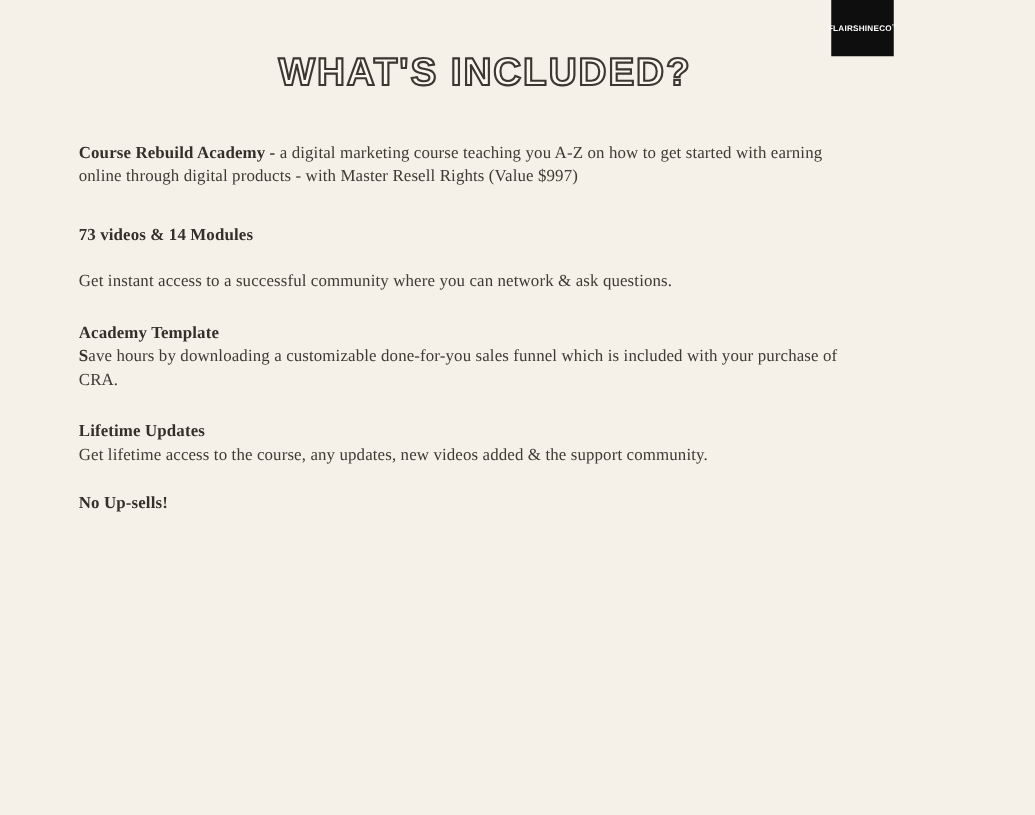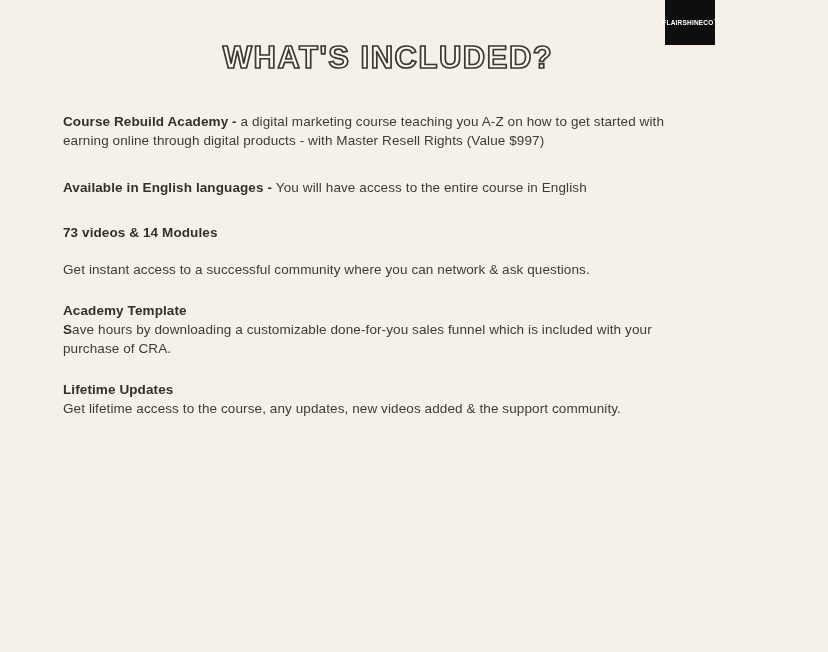--- a/index.html
+++ b/index.html
@@ -52,20 +52,21 @@
   }
   .content {
     padding: 36px 58px 0 63px;
     max-width: 763px;
   }
   .para {
     font-size: 13.5px;
     line-height: 19px;
     letter-spacing: 0.1px;
     max-width: 700px;
+    font-family: Liberation Serif, serif;
   }
   .para strong { color: #332f2a; }
   .para .block-heading { display: block; }
   .s1 { margin-bottom: 28px; }
   .s2 { margin-bottom: 26px; }
   .s3 { margin-bottom: 18px; }
   .s4 { margin-bottom: 22px; }
   .s5 { margin-bottom: 22px; }
   .s6 { margin-bottom: 34px; }
   .s7 { margin-bottom: 19px; }
@@ -79,27 +80,26 @@
   <div class="brand-badge">
     <span class="logo-text"><span>FLAIRSHINECO</span><sup>™</sup></span>
   </div>
 
   <h1 class="page-title">WHAT'S INCLUDED?</h1>
 
   <div class="content">
 
     <p class="para s1"><strong>Course Rebuild Academy - </strong><span>a digital marketing course teaching you A-Z on how to get started with earning online through digital products - with Master Resell Rights (Value $997)</span></p>
 
-    <p class="para s2"><strong>Available in English languages - </strong><span>You will have access to the entire course in English</span></p>
 
     <p class="para s3"><strong class="block-heading">73 videos &amp; 14 Modules</strong></p>
 
     <p class="para s4"><span>Get instant access to a successful community where you can network &amp; ask questions.</span></p>
 
     <p class="para s5"><strong class="block-heading">Academy Template</strong><strong>S</strong><span>ave hours by downloading a customizable done-for-you sales funnel which is included with your purchase of CRA.</span></p>
 
 
     <p class="para s7"><strong class="block-heading">Lifetime Updates</strong><span>Get lifetime access to the course, any updates, new videos added &amp; the support community.</span></p>
 
-    <p class="para s8"></p>
+    <p class="para s8"><strong class="block-heading">No Up-sells!</strong></p>
 
   </div>
 </div>
 
 </body></html>

